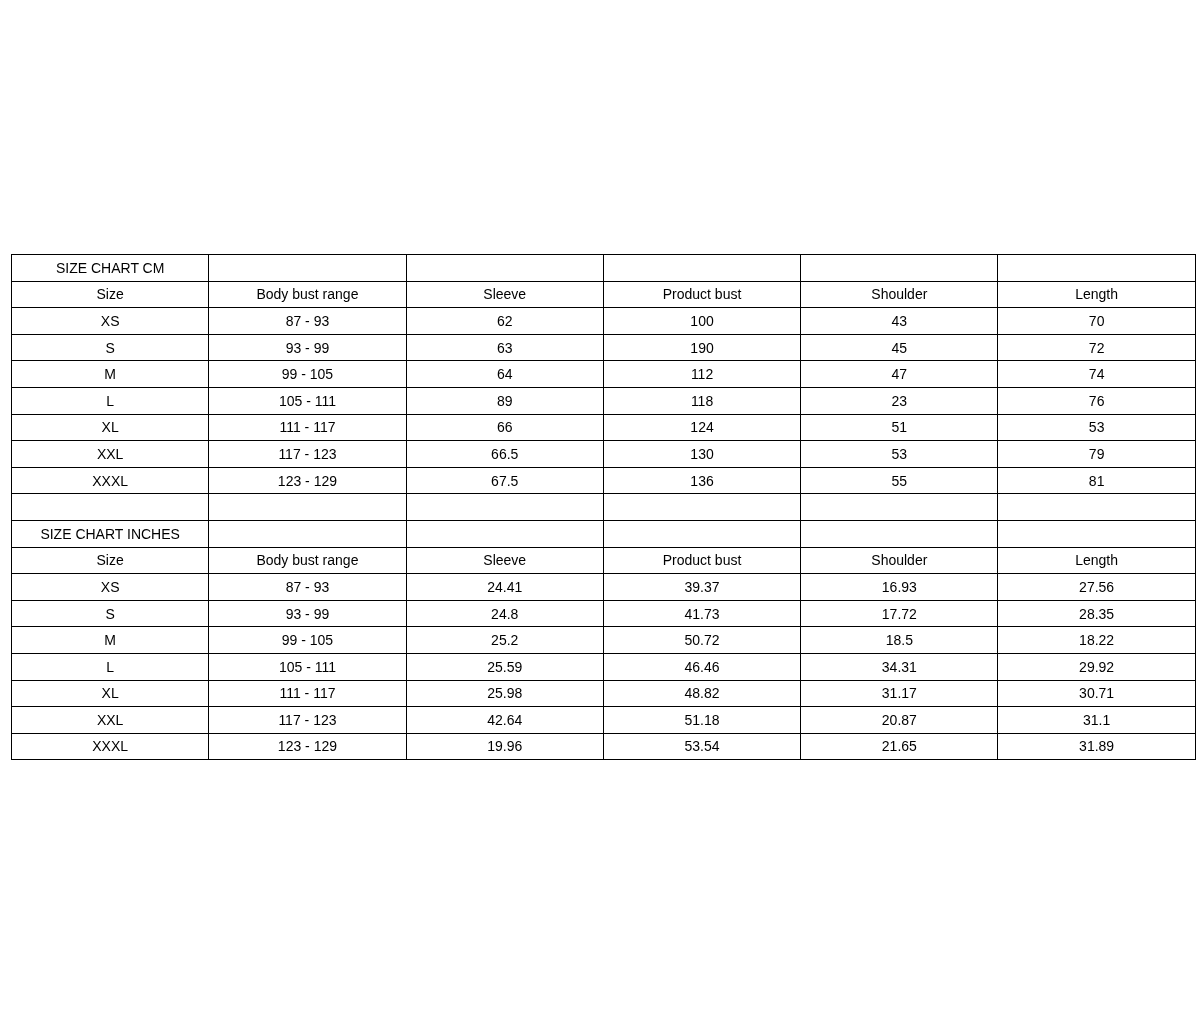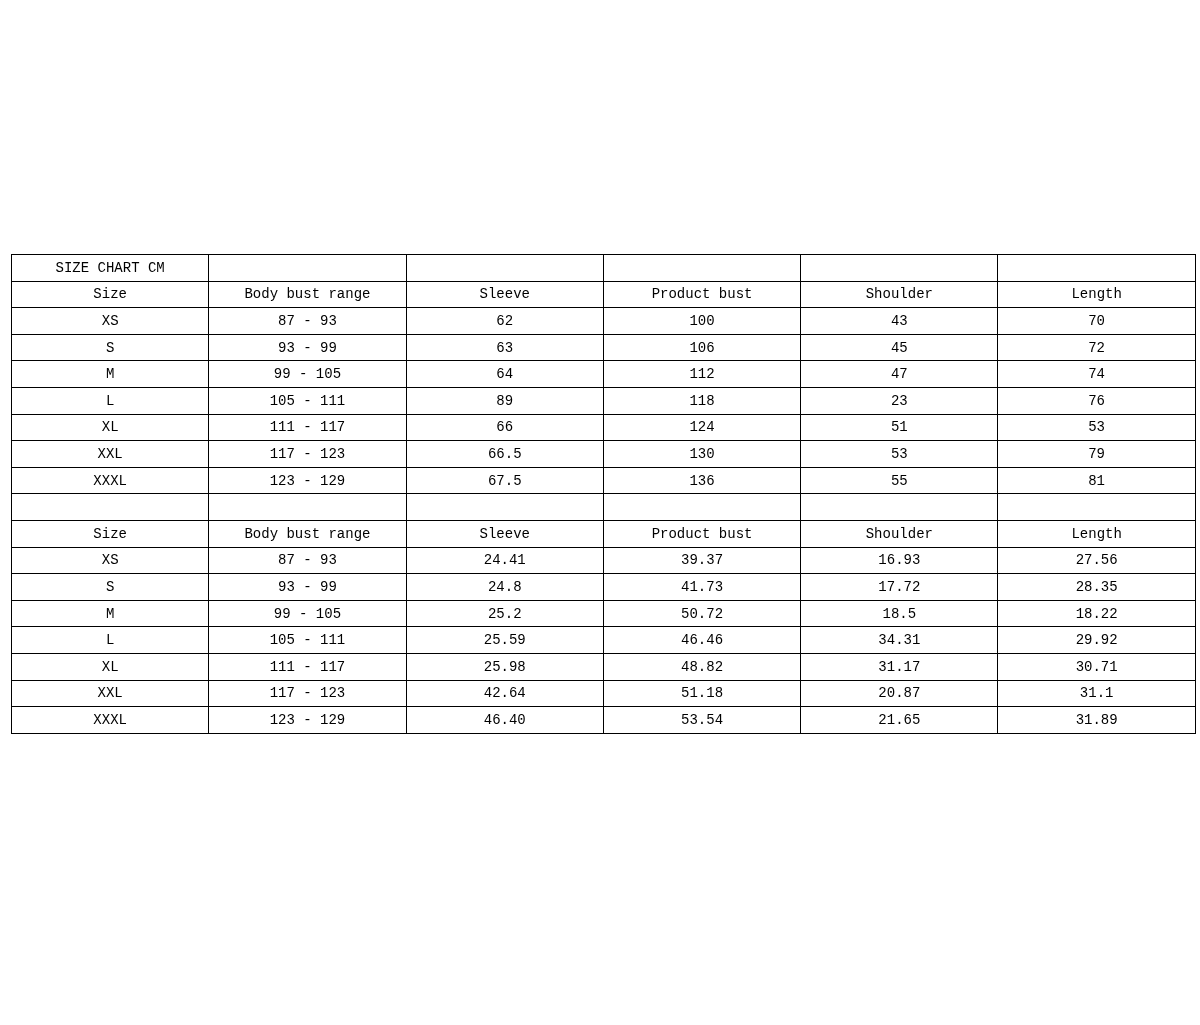--- a/index.html
+++ b/index.html
@@ -4,21 +4,21 @@
   <style>
     html, body { margin: 0; padding: 0; background: #ffffff; }
     body { width: 1200px; height: 1025px; position: relative; overflow: hidden; }
     .size-table {
       position: absolute;
       left: 11px;
       top: 254px;
       width: 1178px;
       border-collapse: collapse;
       table-layout: fixed;
-      font-family: Liberation Mono, monospace;
+      font-family: Liberation Sans, sans-serif;
       font-size: 14px;
       color: #000000;
     }
     .size-table td {
       border: 1.5px solid #000000;
       height: 25.6px;
       padding: 0;
       text-align: center;
       vertical-align: middle;
       line-height: 14px;
@@ -53,21 +53,21 @@
       <td>87 - 93</td>
       <td>62</td>
       <td>100</td>
       <td>43</td>
       <td>70</td>
     </tr>
     <tr>
       <td>S</td>
       <td>93 - 99</td>
       <td>63</td>
-      <td>106</td>
+      <td>190</td>
       <td>45</td>
       <td>72</td>
     </tr>
     <tr>
       <td>M</td>
       <td>99 - 105</td>
       <td>64</td>
       <td>112</td>
       <td>47</td>
       <td>74</td>
@@ -107,20 +107,28 @@
 
     <tr>
       <td></td>
       <td></td>
       <td></td>
       <td></td>
       <td></td>
       <td></td>
     </tr>
 
+    <tr>
+      <td>SIZE CHART INCHES</td>
+      <td></td>
+      <td></td>
+      <td></td>
+      <td></td>
+      <td></td>
+    </tr>
     <tr>
       <td>Size</td>
       <td>Body bust range</td>
       <td>Sleeve</td>
       <td>Product bust</td>
       <td>Shoulder</td>
       <td>Length</td>
     </tr>
     <tr>
       <td>XS</td>
@@ -166,19 +174,19 @@
       <td>XXL</td>
       <td>117 - 123</td>
       <td>42.64</td>
       <td>51.18</td>
       <td>20.87</td>
       <td>31.1</td>
     </tr>
     <tr>
       <td>XXXL</td>
       <td>123 - 129</td>
-      <td>46.40</td>
+      <td>19.96</td>
       <td>53.54</td>
       <td>21.65</td>
       <td>31.89</td>
     </tr>
   </tbody>
 </table>
 
 </body></html>

